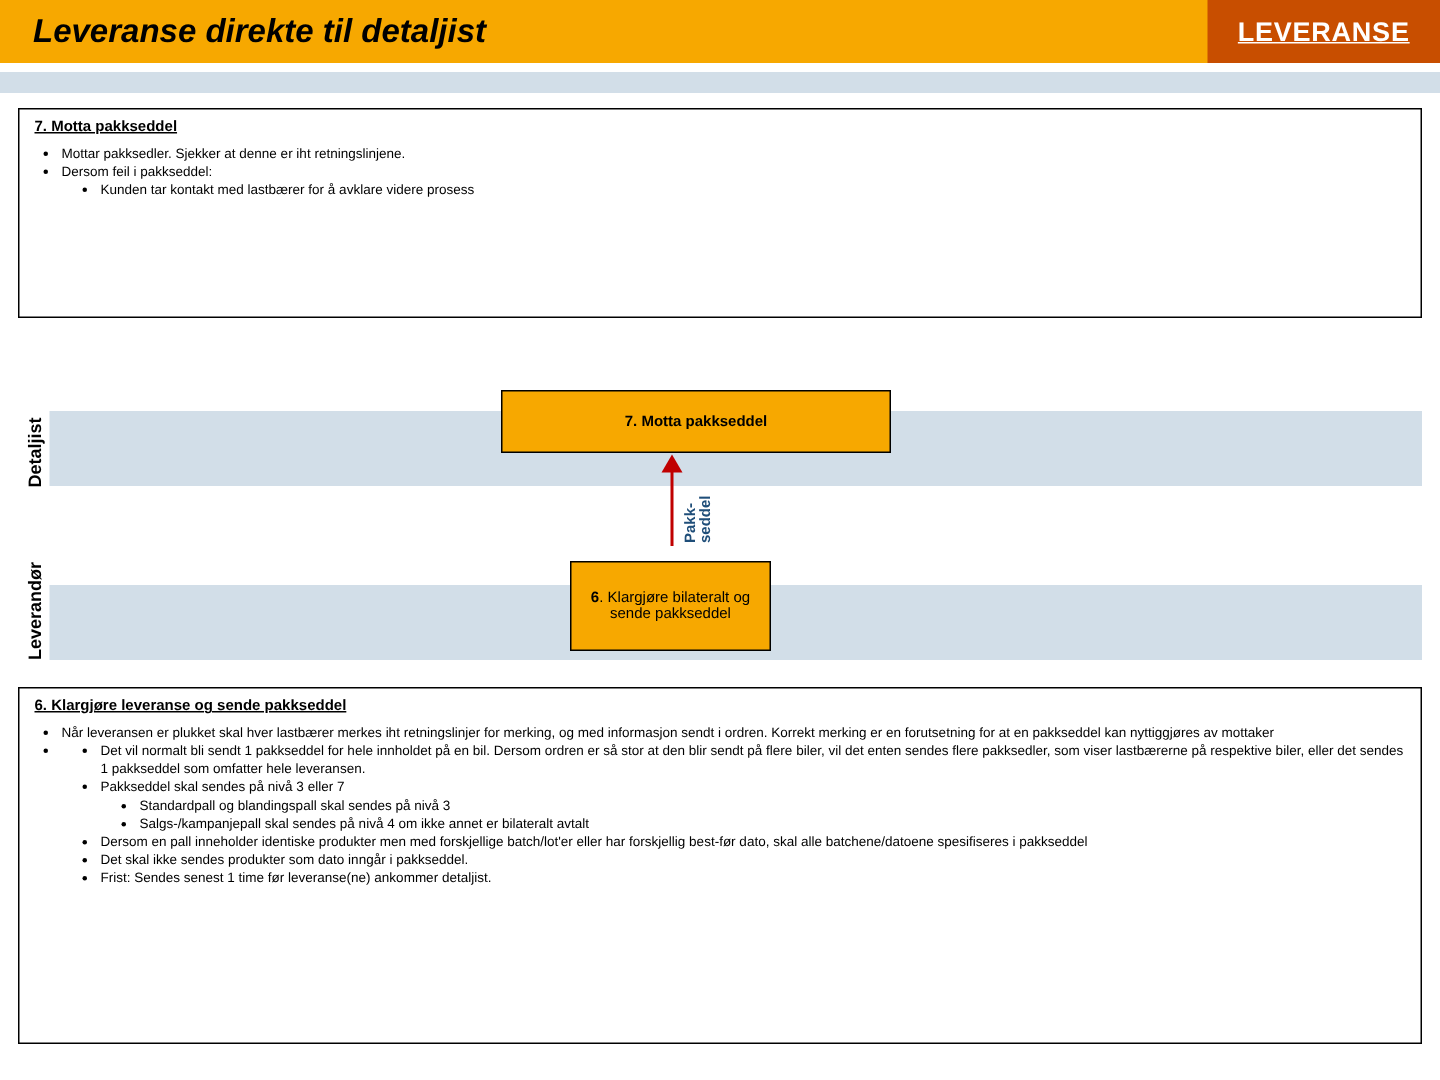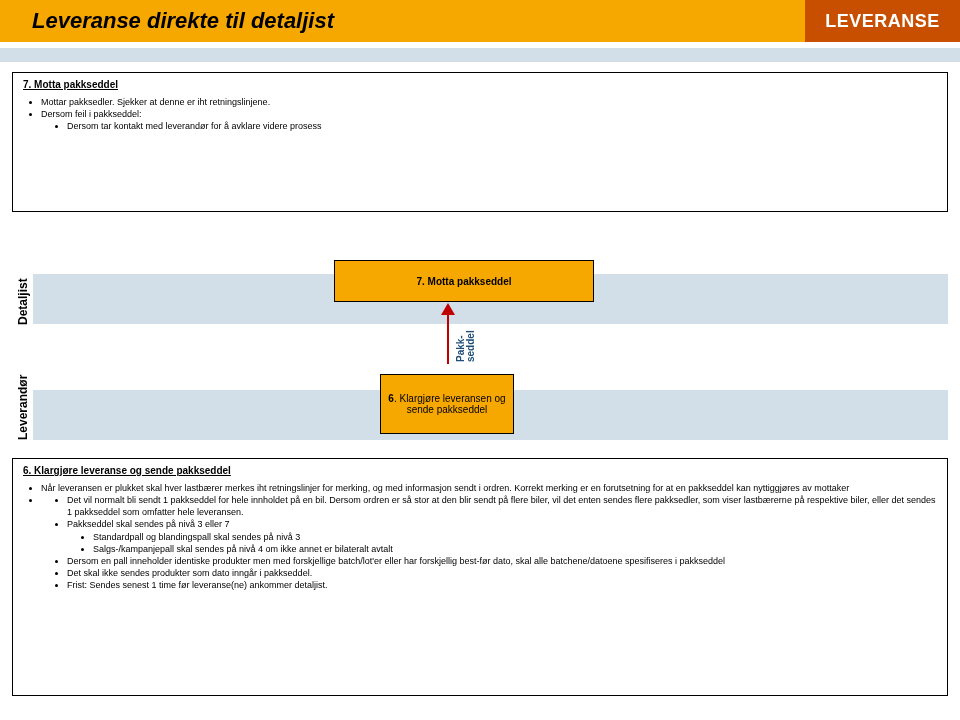--- a/index.html
+++ b/index.html
@@ -1,21 +1,21 @@
 <!DOCTYPE html>
 <html><head>
 <meta charset="utf-8">
 <style>
   *{box-sizing:border-box;margin:0;padding:0;}
   body{font-family:Verdana,Arial,sans-serif;font-size:9px;color:#000;background:#fff;width:960px;height:720px;position:relative;}
   
   .header{position:absolute;left:0;top:0;width:960px;}
   .title-bar{background:#F7A800;height:42px;position:relative;}
-  .title-bar h1{position:absolute;left:32px;top:8px;font-size:22px;font-weight:bold;font-style:italic;}
-  .tag{position:absolute;right:0;top:0;height:42px;width:155px;background:#C84E00;color:#fff;font-weight:bold;font-size:18px;display:flex;align-items:center;justify-content:center;letter-spacing:.5px;}
+  .title-bar h1{position:absolute;left:22px;top:8px;font-size:22px;font-weight:bold;font-style:italic;}
+  .tag{position:absolute;right:0;top:0;height:42px;width:155px;background:#C84E00;color:#fff;font-weight:bold;font-size:18px;display:flex;align-items:center;justify-content:center;letter-spacing:.5px;text-decoration:underline;}
   .hr-blue{position:absolute;left:0;top:48px;width:960px;height:14px;background:#D2DEE8;}
   
   .panel{position:absolute;border:1px solid #000;background:#fff;padding:6px 10px 10px 10px;}
   .panel-top{left:12px;top:72px;width:936px;height:140px;}
   .panel-bot{left:12px;top:458px;width:936px;height:238px;}
   .panel h3{font-size:10px;font-weight:bold;text-decoration:underline;margin-bottom:6px;}
   .panel ul{list-style:disc;padding-left:18px;}
   .panel ul ul{list-style:disc;padding-left:26px;}
   .panel li{line-height:1.35;margin-bottom:0px;}
   .gap{height:14px;}
@@ -47,38 +47,38 @@
   <div class="hr-blue"></div>
 </div>
 
 <div class="panel panel-top">
   <h3>7. Motta pakkseddel</h3>
   <ul>
     <li>Mottar pakksedler. Sjekker at denne er iht retningslinjene.</li>
     <li>
       <span>Dersom feil i pakkseddel:</span>
       <ul>
-        <li>Dersom tar kontakt med leverandør for å avklare videre prosess</li>
+        <li>Kunden tar kontakt med lastbærer for å avklare videre prosess</li>
       </ul>
     </li>
   </ul>
   <div class="gap"></div>
 </div>
 
 <div class="lane-label lbl-det">Detaljist</div>
 <div class="lane lane-det"></div>
 
 <div class="lane-label lbl-lev">Leverandør</div>
 <div class="lane lane-lev"></div>
 
 <div class="box box7">
   <span><b>7</b><span>. Motta pakkseddel</span></span>
 </div>
 <div class="box box6">
-  <span><b>6</b><span>. Klargjøre leveransen og sende pakkseddel</span></span>
+  <span><b>6</b><span>. Klargjøre bilateralt og sende pakkseddel</span></span>
 </div>
 
 <div class="arrow-line"></div>
 <div class="arrow-head"></div>
 <div class="arrow-label">
   <span>Pakk-</span><br>
   <span>seddel</span>
 </div>
 
 <div class="panel panel-bot">

